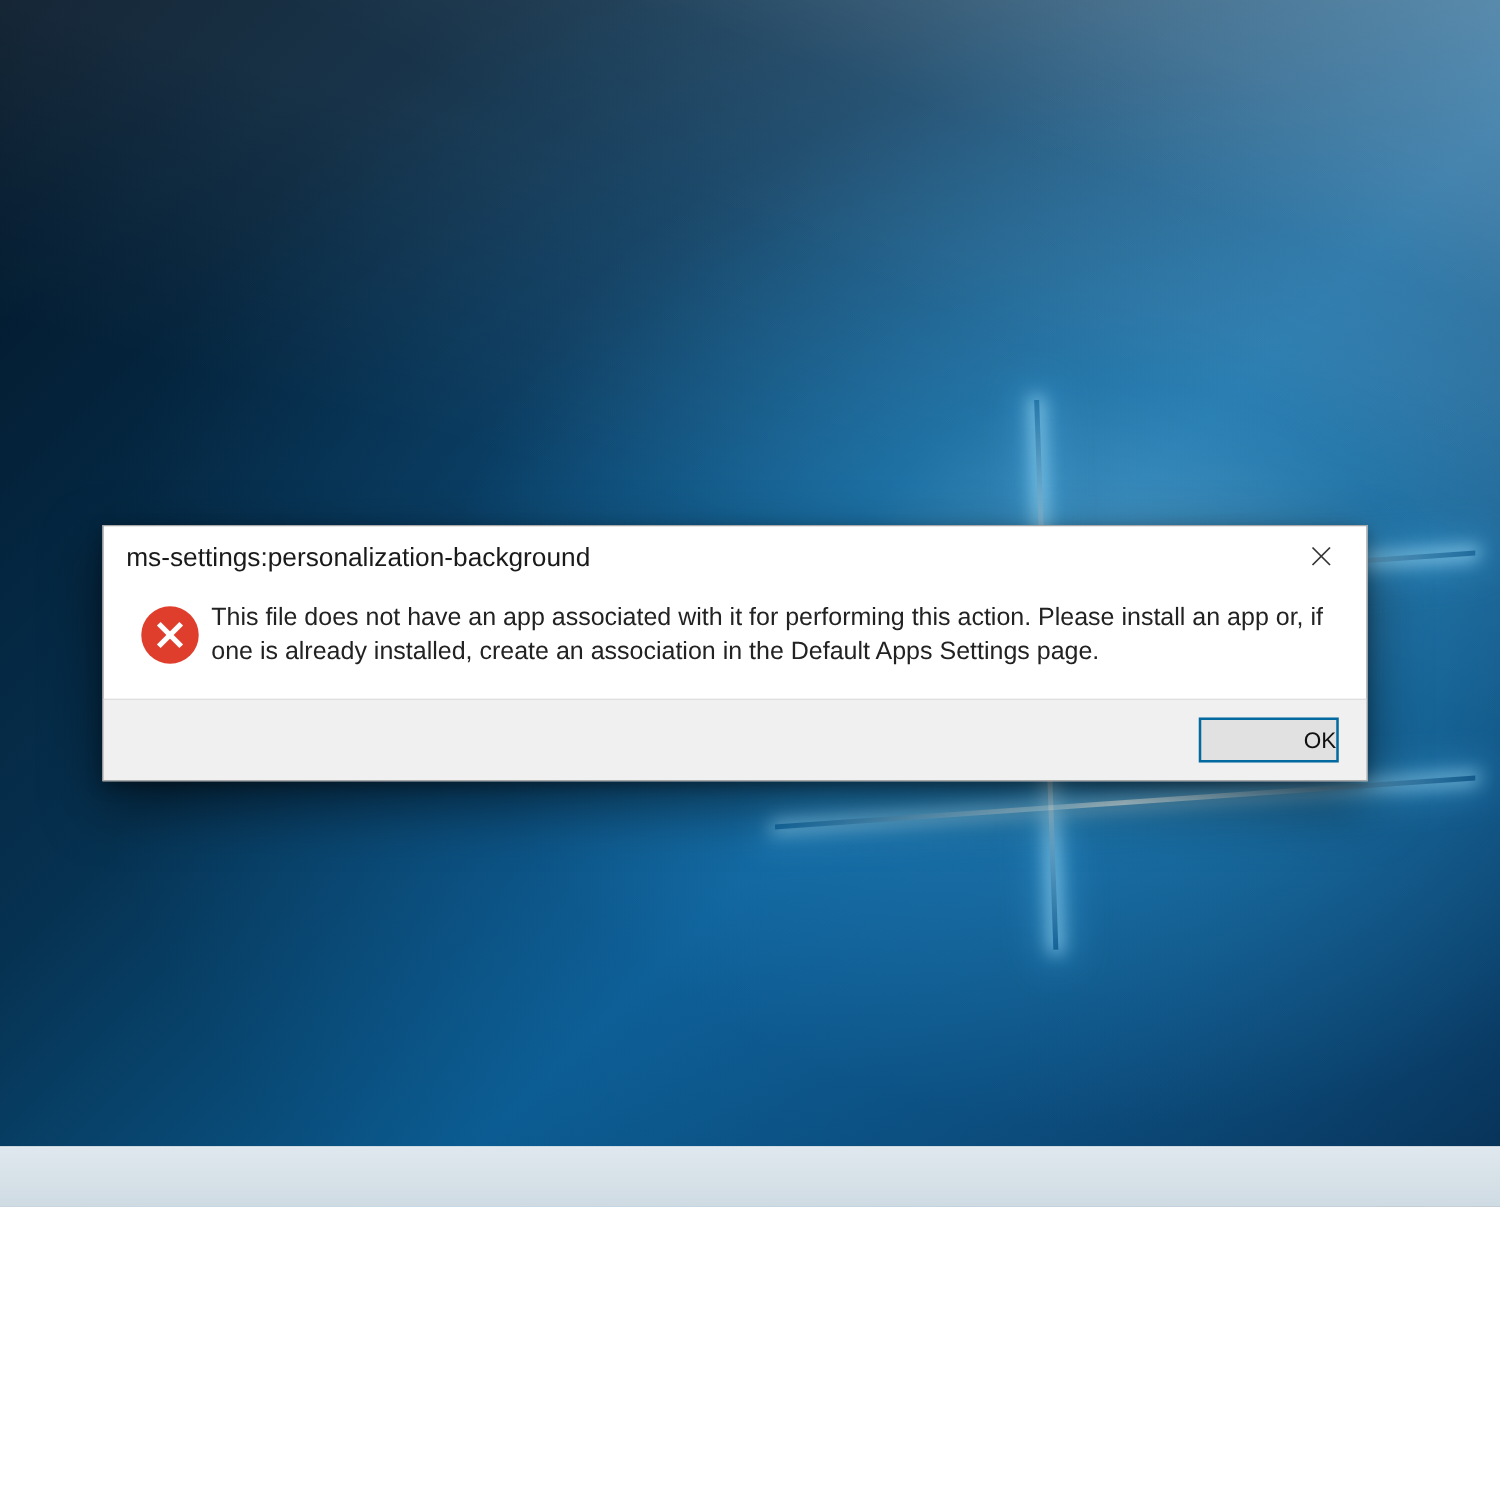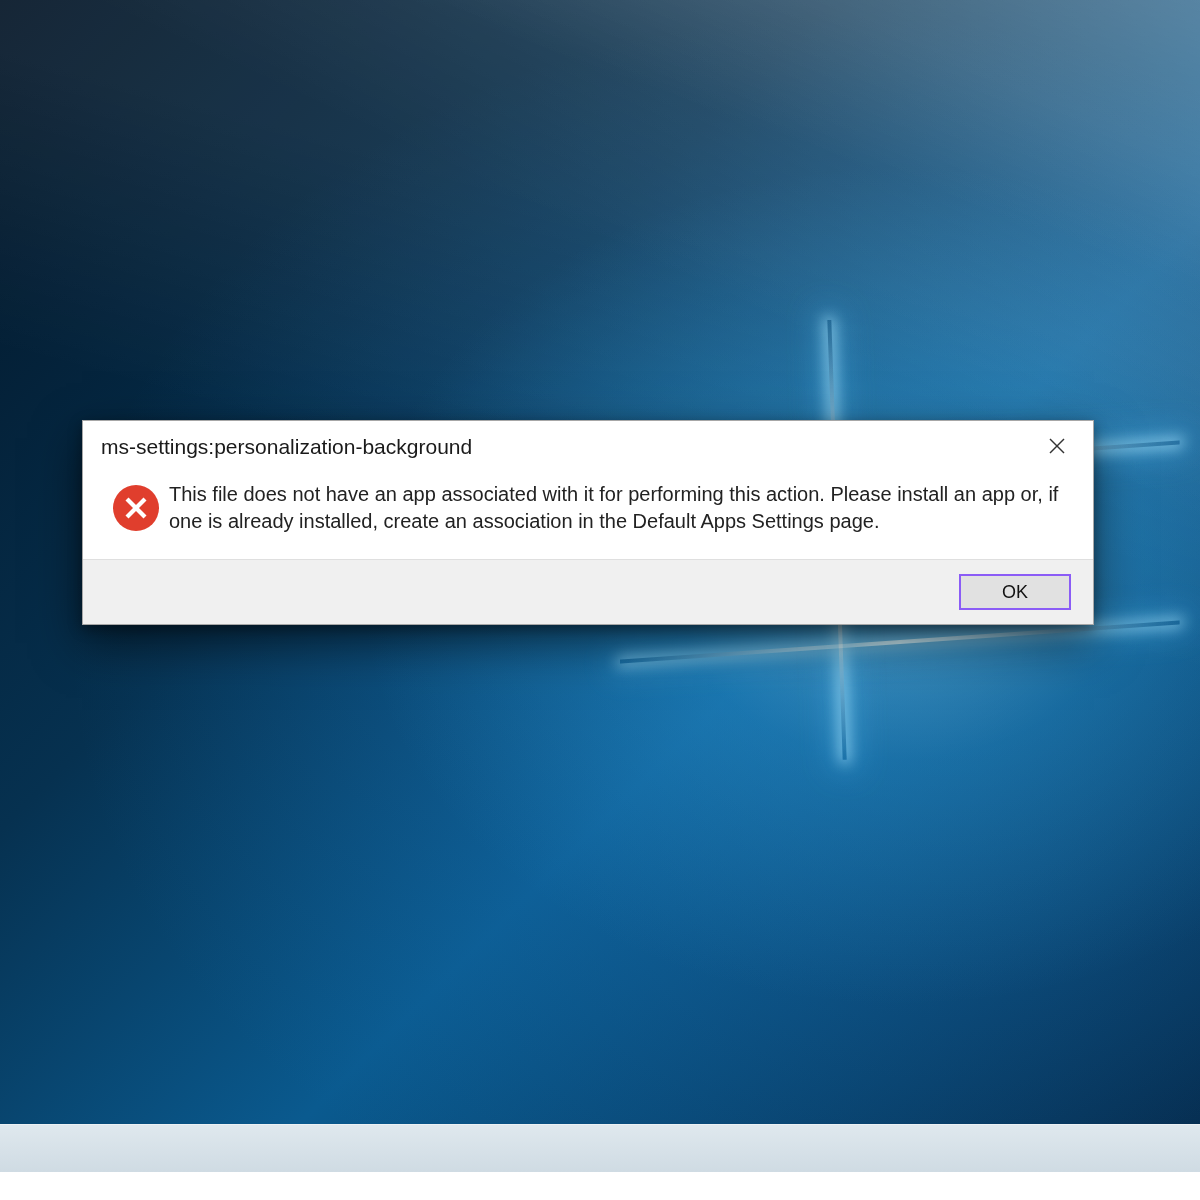--- a/index.html
+++ b/index.html
@@ -2,21 +2,21 @@
 <html><head>
 <meta charset="utf-8">
 <style>
   * { box-sizing: border-box; margin: 0; padding: 0; }
   html, body { width: 1200px; height: 1200px; overflow: hidden; font-family: "Segoe UI", Tahoma, sans-serif; }
   
   
   .desktop {
     position: relative;
     width: 1200px;
-    height: 1172px;
+    height: 965px;
     background:
       radial-gradient(ellipse 900px 700px at 75% 50%, rgba(170,240,255,0.35) 0%, rgba(60,180,230,0.22) 25%, rgba(10,60,110,0.0) 60%),
       radial-gradient(ellipse 1100px 900px at 70% 55%, rgba(30,120,190,0.45) 0%, rgba(5,40,80,0.0) 70%),
       linear-gradient(135deg, #021425 0%, #063150 35%, #0a5a8f 60%, #05294a 100%);
   }
   .desktop::before {
     
     content:"";
     position:absolute; inset:0;
     background:
@@ -112,25 +112,26 @@
     background:#f0f0f0;
     border-top:1px solid #dfdfdf;
     padding: 14px 22px;
     display:flex;
     justify-content:flex-end;
   }
   .dialog .footer button {
     min-width: 112px;
     height: 36px;
     background:#e1e1e1;
-    border: 2px solid #8b5cf6;
+    border: 2px solid #0369a1;
     font-size: 18px;
     font-family: inherit;
     color:#111;
     cursor:pointer;
+    text-align:right;
   }
 </style>
 </head>
 <body>
 
 <div class="desktop">
   <div class="logo">
     <div class="h1"></div>
     <div class="h2"></div>
     <div class="v1"></div>

